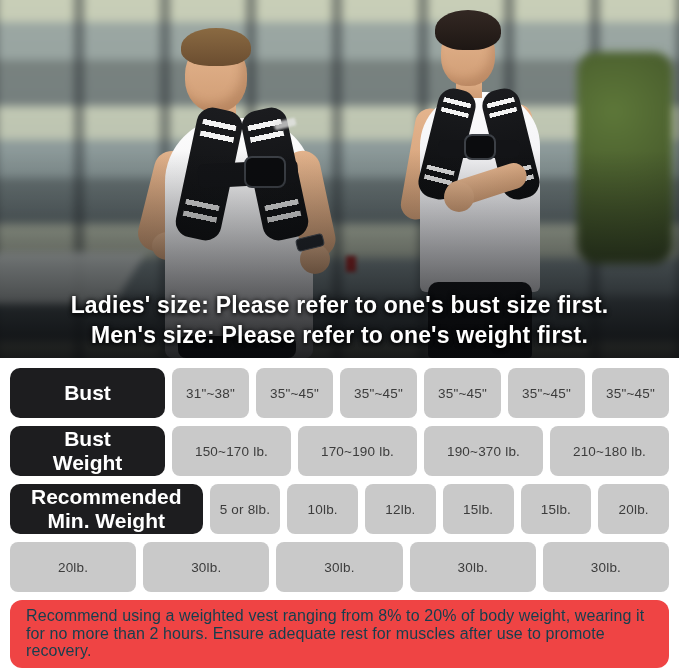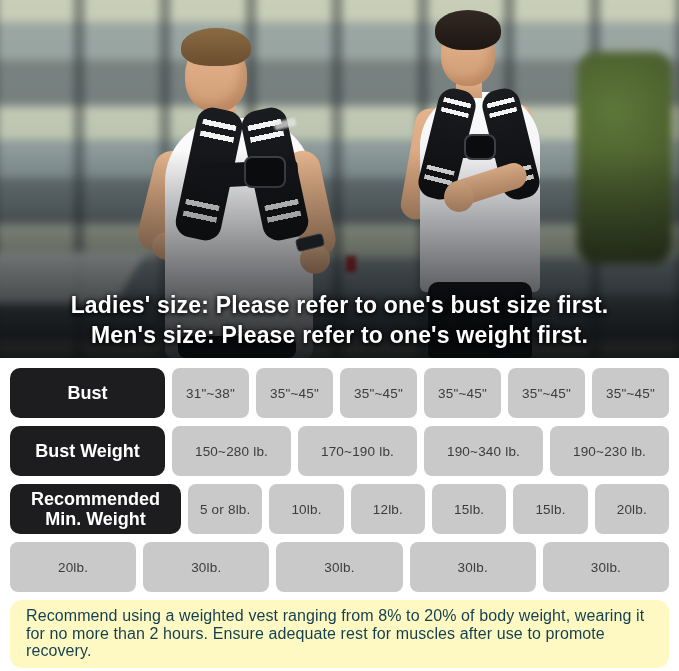--- a/index.html
+++ b/index.html
@@ -77,27 +77,27 @@
     background:linear-gradient(180deg, rgba(10,12,14,0) 42%, rgba(10,12,14,.40) 68%, rgba(7,8,10,.88) 100%); }
 
   .headline { position:absolute; left:0; right:0; bottom:8px; text-align:center; color:#ffffff; font-weight:700;
     font-size:23px; line-height:30px; letter-spacing:.2px;
     text-shadow:0 0 5px rgba(0,0,0,.85), 0 2px 4px rgba(0,0,0,.7); }
 
   
   .table-section { padding:10px 10px 0 10px; background:#ffffff; }
   .t-row { display:flex; gap:7px; height:50px; margin-bottom:8px; }
   .t-label { flex:0 0 155px; background:#1d1d1f; border-radius:10px; color:#ffffff; font-weight:700;
-    font-size:18px; line-height:1.12; display:flex; align-items:center; justify-content:center;
+    font-size:21px; line-height:1.12; display:flex; align-items:center; justify-content:center;
     text-align:center; padding:0 21px; }
   .t-cell { flex:1 1 0; background:#c9c9c9; border-radius:8px; display:flex; align-items:center; justify-content:center;
     font-size:13.5px; color:#3c3c3c; letter-spacing:.2px; white-space:nowrap; }
 
   
-  .note { margin:5px 10px 0 10px; background:#fef9c3; border-radius:12px; padding:7px 16px 8px 16px;
+  .note { margin:5px 10px 0 10px; background:#ef4444; border-radius:12px; padding:7px 16px 8px 16px;
     color:#143f4e; font-size:16px; line-height:17.5px; letter-spacing:.1px; }
 </style>
 </head>
 <body>
 
 <div class="page">
 
   <div class="photo">
     <div class="bg-building"></div>
     <div class="walkway"></div>
@@ -154,24 +154,24 @@
       <div class="t-cell">31"~38"</div>
       <div class="t-cell">35"~45"</div>
       <div class="t-cell">35"~45"</div>
       <div class="t-cell">35"~45"</div>
       <div class="t-cell">35"~45"</div>
       <div class="t-cell">35"~45"</div>
     </div>
 
     <div class="t-row">
       <div class="t-label">Bust Weight</div>
-      <div class="t-cell">150~280 lb.</div>
+      <div class="t-cell">150~170 lb.</div>
       <div class="t-cell">170~190 lb.</div>
-      <div class="t-cell">190~340 lb.</div>
-      <div class="t-cell">190~230 lb.</div>
+      <div class="t-cell">190~370 lb.</div>
+      <div class="t-cell">210~180 lb.</div>
     </div>
 
     <div class="t-row">
       <div class="t-label">Recommended Min. Weight</div>
       <div class="t-cell">5 or 8lb.</div>
       <div class="t-cell">10lb.</div>
       <div class="t-cell">12lb.</div>
       <div class="t-cell">15lb.</div>
       <div class="t-cell">15lb.</div>
       <div class="t-cell">20lb.</div>

